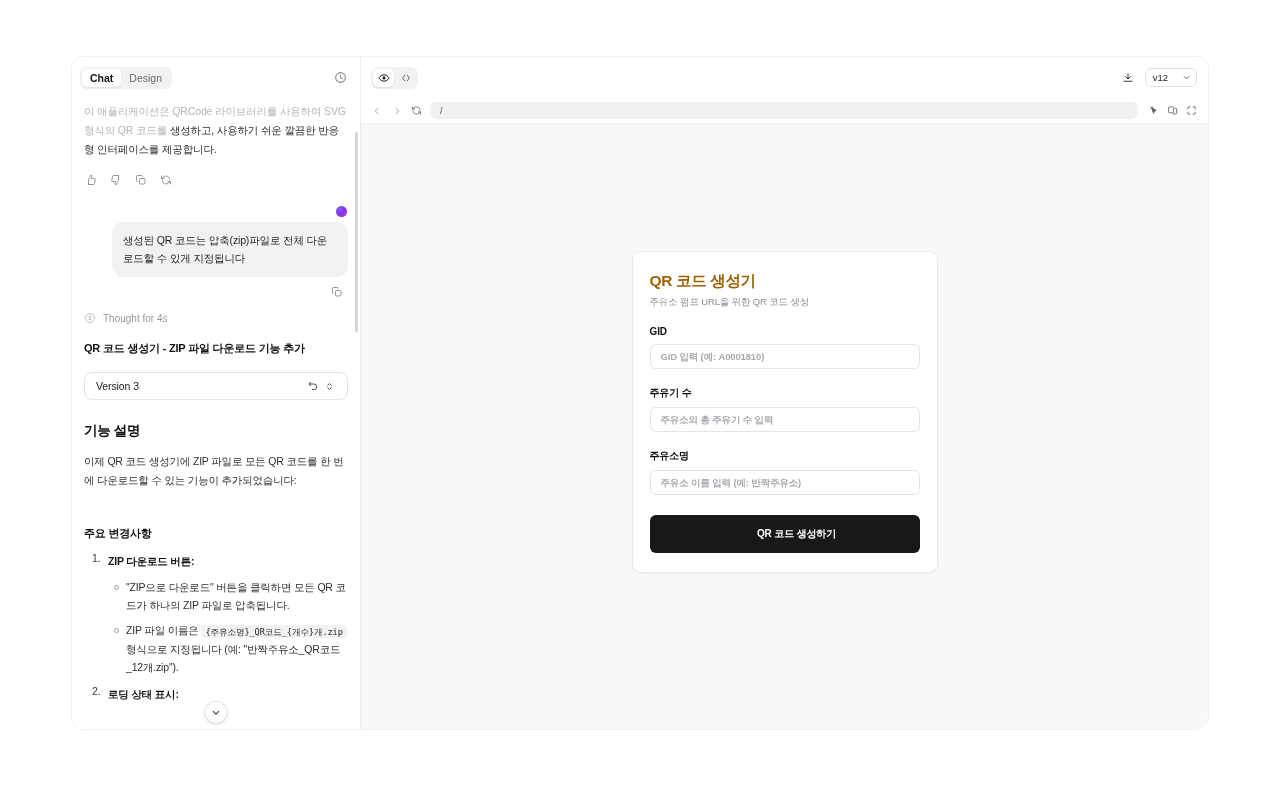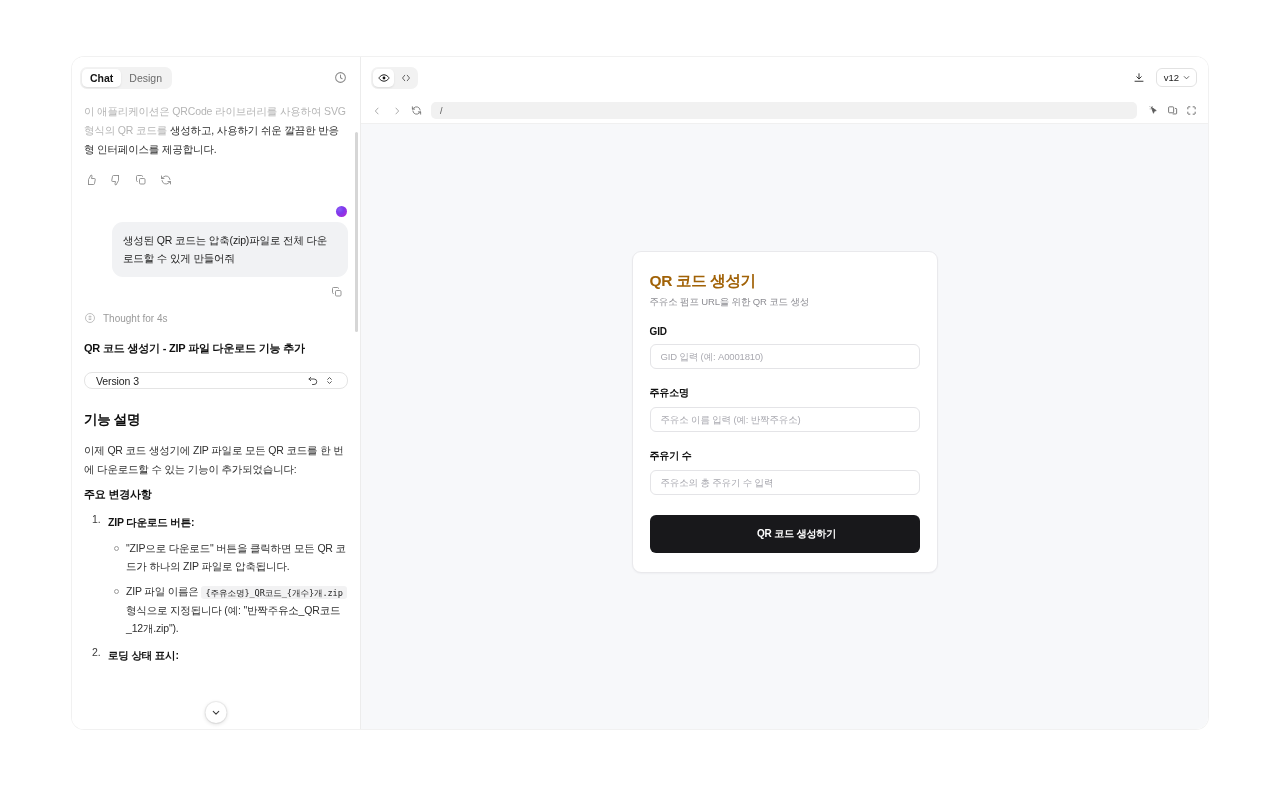--- a/index.html
+++ b/index.html
@@ -173,21 +173,21 @@
     font-size: 10.5px;
     line-height: 19px;
     color: #2e2e2e;
     letter-spacing: -0.18px;
   }
 
   
   .version-box {
     margin-top: 16px;
     margin-bottom: 22px;
-    height: 17px;
+    height: 28px;
     border: 1px solid #e4e4e4;
     border-radius: 8px;
     display: flex;
     align-items: center;
     padding: 0 9px 0 11px;
     background: #fff;
     cursor: pointer;
   }
   .version-label {
     font-size: 10.5px;
@@ -203,21 +203,21 @@
     color: #0d0d0d;
     letter-spacing: -0.3px;
     margin-bottom: 12px;
   }
 
   h4.sub-heading {
     font-size: 11px;
     font-weight: 700;
     color: #111;
     letter-spacing: -0.2px;
-    margin-top: 8px;
+    margin-top: 36px;
     margin-bottom: 11px;
   }
 
   ol.change-list {
     list-style: none;
     counter-reset: chg;
     margin-top: 10px;
   }
   ol.change-list > li {
     counter-increment: chg;
@@ -348,21 +348,21 @@
     color: #121212;
     box-shadow: 0 1px 2px rgba(0,0,0,0.09);
   }
 
   .version-pill {
     height: 19px;
     border: 1px solid #e2e2e2;
     border-radius: 6px;
     display: flex;
     align-items: center;
-    gap: 3px;
+    gap: 14px;
     padding: 0 5px 0 7px;
     font-size: 9.5px;
     color: #222;
     cursor: pointer;
     background: #fff;
     margin-left: 7px;
   }
 
   .preview-urlbar {
     height: 26px;
@@ -448,20 +448,21 @@
     height: 25px;
     border: 1px solid #e4e4e7;
     border-radius: 6px;
     background: #ffffff;
     padding: 0 10px;
     font-size: 9.5px;
     color: #111;
     font-family: "Liberation Sans", "DejaVu Sans", sans-serif;
     letter-spacing: -0.15px;
     outline: none;
+    font-weight: bold;
   }
   .field-input::placeholder { color: #a9a9b0; }
 
   .qr-submit {
     width: 100%;
     height: 38px;
     margin-top: 20px;
     border: none;
     border-radius: 6px;
     background: #18181b;
@@ -530,21 +531,21 @@
                 <path d="M4 13a8 8 0 0 0 13.6 4.6L21 15"></path>
                   <path d="M21 20v-5h-5"></path>
               </svg>
             </div>
           </div>
 
           <div class="avatar-row">
             <div class="avatar"></div>
           </div>
 
-          <div class="user-bubble">생성된 QR 코드는 압축(zip)파일로 전체 다운로드할 수 있게 만들어줘</div>
+          <div class="user-bubble">생성된 QR 코드는 압축(zip)파일로 전체 다운로드할 수 있게 지정됩니다</div>
 
           <div class="bubble-actions">
             <div class="icon-btn">
               <svg width="12" height="12" viewBox="0 0 24 24" fill="none" stroke="currentColor" stroke-width="1.8" stroke-linejoin="round">
                 <rect x="9" y="9" width="11" height="11" rx="2.2"></rect>
                   <path d="M5.5 15H5a2 2 0 0 1-2-2V5a2 2 0 0 1 2-2h8a2 2 0 0 1 2 2v.5"></path>
               </svg>
             </div>
           </div>
 
@@ -689,27 +690,27 @@
         <div class="qr-card">
           <div class="qr-title">QR 코드 생성기</div>
           <div class="qr-subtitle">주유소 펌프 URL을 위한 QR 코드 생성</div>
 
           <div class="field-group">
             <label class="field-label">GID</label>
             <input class="field-input" type="text" placeholder="GID 입력 (예: A0001810)" style="">
           </div>
 
           <div class="field-group">
+            <label class="field-label">주유기 수</label>
+            <input class="field-input" type="text" placeholder="주유소의 총 주유기 수 입력" style="">
+          </div>
+
+          <div class="field-group">
             <label class="field-label">주유소명</label>
             <input class="field-input" type="text" placeholder="주유소 이름 입력 (예: 반짝주유소)" style="">
-          </div>
-
-          <div class="field-group">
-            <label class="field-label">주유기 수</label>
-            <input class="field-input" type="text" placeholder="주유소의 총 주유기 수 입력" style="">
           </div>
 
           <button class="qr-submit">QR 코드 생성하기</button>
         </div>
       </div>
 
     </div>
   </div>
 </div>
 

